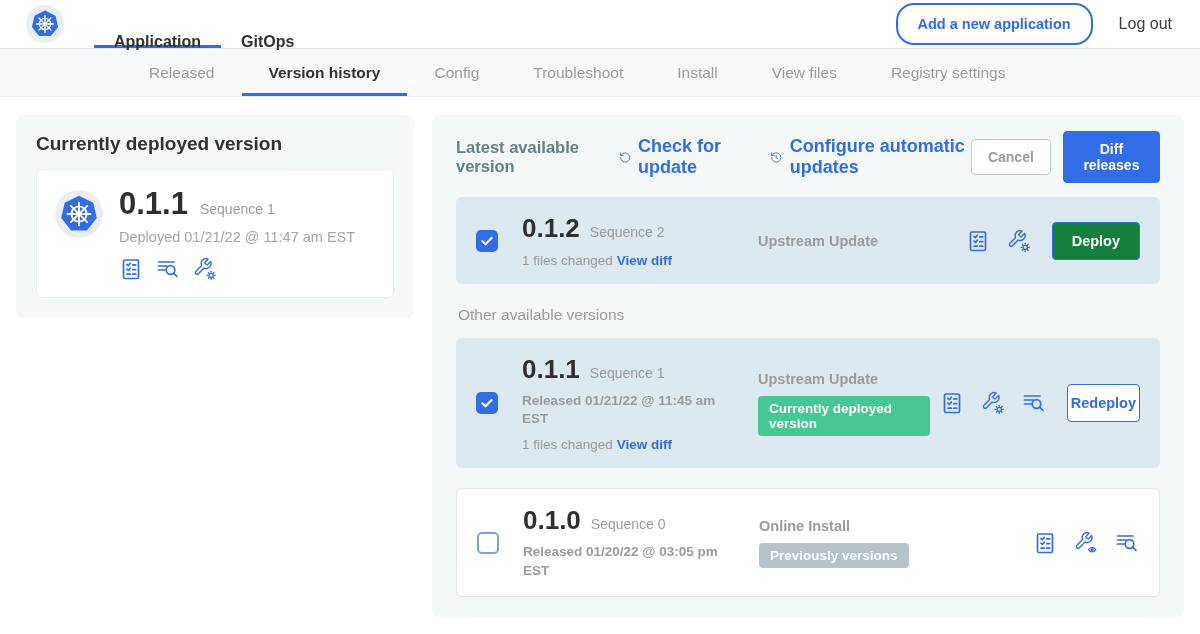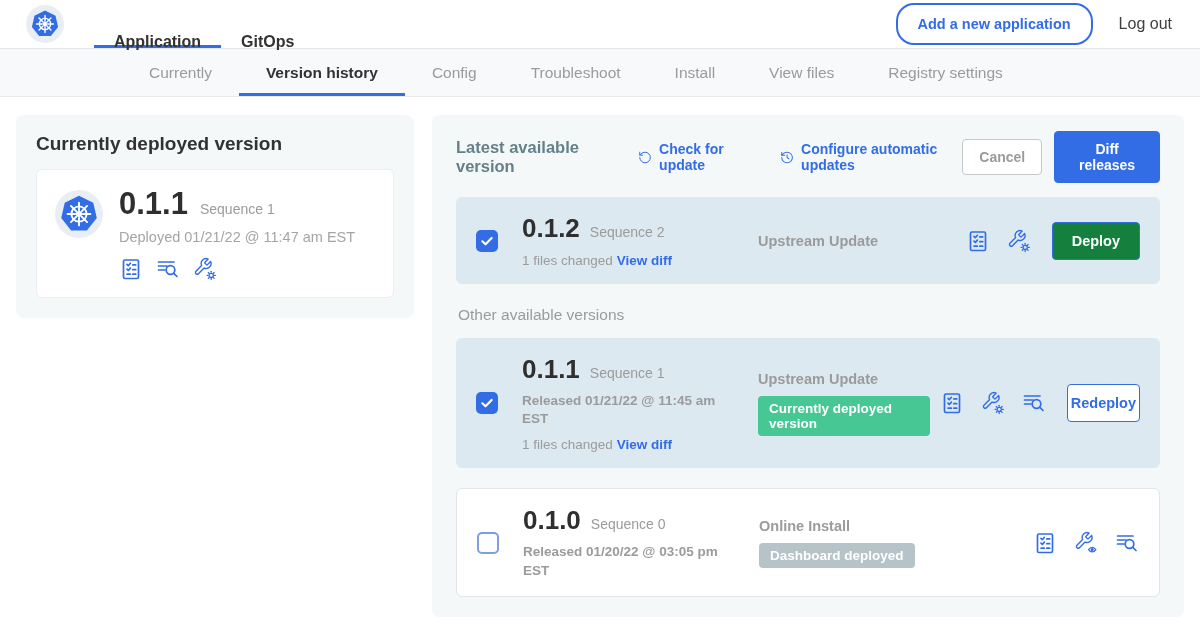--- a/index.html
+++ b/index.html
@@ -31,21 +31,21 @@
   .k8s-big { width:48px; height:48px; border-radius:50%; background:#e9eef4; display:flex; align-items:center; justify-content:center; flex:0 0 auto; margin-top:4px; }
   .ver-line { display:flex; align-items:baseline; gap:12px; }
   .ver-num-big { font-size:31px; font-weight:700; color:#2f2f2f; }
   .seq { font-size:14px; color:#9b9b9b; }
   .deployed-at { margin-top:7px; font-size:14.5px; color:#a5a5a5; }
   .icon-row { margin-top:12px; display:flex; gap:13px; align-items:center; }
 
   .right-panel { flex:1; background:#f4f8f9; border-radius:8px; padding:16px 24px 18px 24px; min-height:502px; }
   .rp-header { display:flex; align-items:center; }
   .rp-title { font-size:16.5px; font-weight:700; color:#66808a; }
-  .link-item { display:flex; align-items:center; gap:7px; color:#326de6; font-size:14px; font-weight:700; cursor:pointer; margin-left:26px; }
+  .link-item { display:flex; align-items:center; gap:7px; color:#326de6; font-size:18px; font-weight:700; cursor:pointer; margin-left:26px; }
   .rp-header .spacer { flex:1; }
   .btn-cancel { background:#fff; border:1px solid #c4c8ca; border-radius:4px; color:#9b9b9b; font-weight:700; font-size:14px; padding:9px 16px; cursor:pointer; }
   .btn-primary { background:#326de6; border:1px solid #326de6; border-radius:4px; color:#fff; font-weight:700; font-size:14px; padding:9px 17px; cursor:pointer; margin-left:12px; }
 
   .version-row { margin-top:14px; border-radius:6px; padding:16px 20px; display:flex; align-items:center; }
   .version-row.selected { background:#dde9f0; }
   .version-row.plain { background:#fff; border:1px solid #e2e6e8; }
   .v-check { width:46px; flex:0 0 auto; }
   .checkbox { width:22px; height:22px; border-radius:5px; cursor:pointer; }
   .checkbox.checked { background:#326de6; display:flex; align-items:center; justify-content:center; }
@@ -156,21 +156,21 @@
     <div class="top-tab active">Application</div>
     <div class="top-tab">GitOps</div>
   </div>
   <div class="topnav-right">
     <button class="btn-pill">Add a new application</button>
     <span class="logout">Log out</span>
   </div>
 </div>
 
 <div class="subnav">
-  <div class="subnav-item">Currently</div>
+  <div class="subnav-item">Released</div>
   <div class="subnav-item active">Version history</div>
   <div class="subnav-item">Config</div>
   <div class="subnav-item">Troubleshoot</div>
   <div class="subnav-item">Install</div>
   <div class="subnav-item">View files</div>
   <div class="subnav-item">Registry settings</div>
 </div>
 
 <div class="content">
 
@@ -316,21 +316,21 @@
       </div>
       <div class="v-info">
         <div class="ver-line">
           <span class="ver-num">0.1.0</span>
           <span class="seq">Sequence 0</span>
         </div>
         <div class="released">Released 01/20/22 @ 03:05 pm EST</div>
       </div>
       <div class="v-source">
         <div class="source-label">Online Install</div>
-        <span class="badge gray">Dashboard deployed</span>
+        <span class="badge gray">Previously versions</span>
       </div>
       <div class="v-actions">
         <span class="ic-btn">
             <svg class="ic stroke">
               <use href="#i-checklist"></use>
             </svg>
           </span>
         <span class="ic-btn">
             <svg class="ic stroke">
               <use href="#i-wrench-eye"></use>

